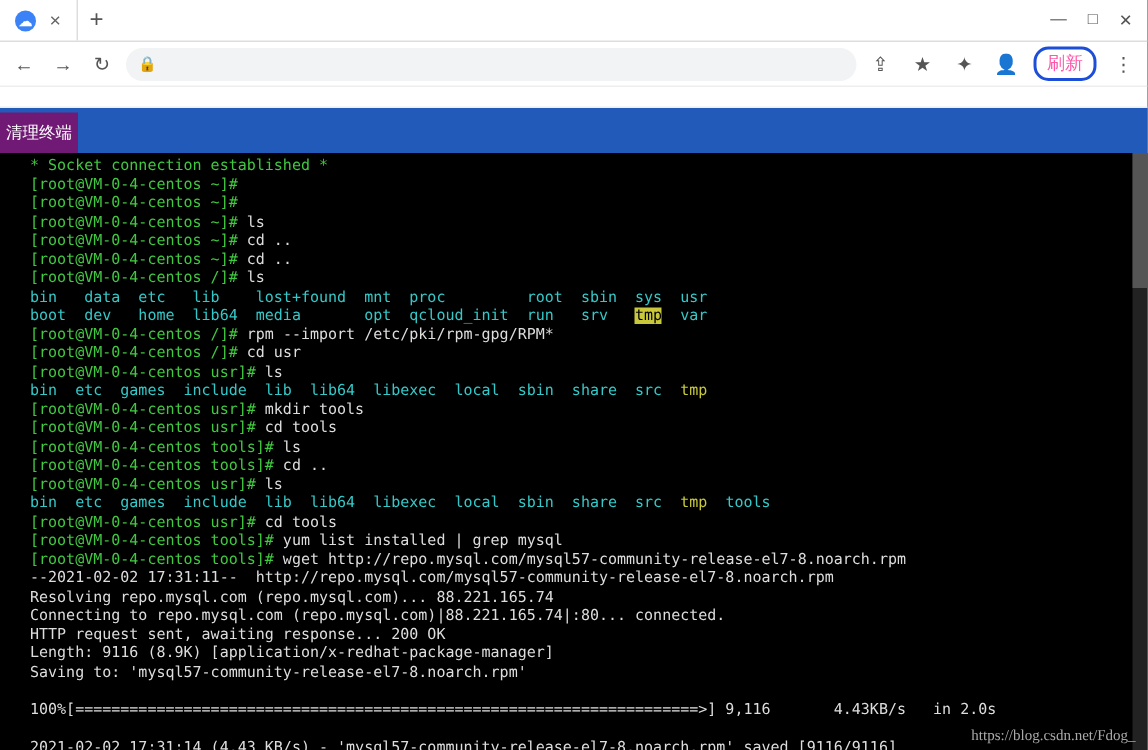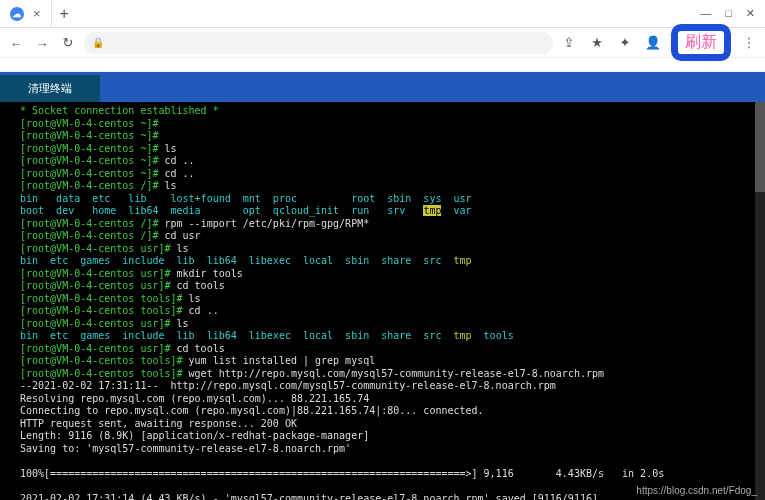--- a/index.html
+++ b/index.html
@@ -10,29 +10,29 @@
 .tabtitle{font-size:11px;color:#333;max-width:160px;overflow:hidden;text-overflow:ellipsis;white-space:nowrap}
 .tabclose{color:#666;font-size:13px;margin-left:4px}
 .newtab{padding:4px 8px;color:#555;font-size:16px}
 .wincontrols{margin-left:auto;display:flex;gap:14px;padding-right:10px;color:#555;font-size:11px}
 .addressbar{height:30px;background:#fff;display:flex;align-items:center;padding:0 6px;gap:6px;border-bottom:1px solid #eee}
 .navbtn{width:20px;height:20px;display:flex;align-items:center;justify-content:center;color:#555;font-size:13px}
 .urlbox{flex:1;height:22px;background:#f1f3f4;border-radius:11px;display:flex;align-items:center;padding:0 8px;gap:5px}
 .lock{color:#5f6368;font-size:10px}
 .url{font-size:11px;color:#333;white-space:nowrap;overflow:hidden}
 .righticons{display:flex;gap:8px;align-items:center}
-.refreshbadge{border:7px solid #1d4ed8;color:#f5a;border-radius:10px;padding:1px 7px;font-size:16px}
+.refreshbadge{border:2px solid #1d4ed8;color:#f5a;border-radius:10px;padding:1px 7px;font-size:12px}
 .bookmarks{height:14px;background:#fff;border-bottom:1px solid #eee}
 .bluebar{height:30px;background:#215ab8;display:flex;align-items:flex-end}
-.activetab{background:#0c4a6e;color:#fff;font-size:11px;padding:6px 28px}
+.activetab{background:#701a75;color:#fff;font-size:11px;padding:6px 4px}
 .terminal{background:#000;height:398px;padding:3px 20px;font-family:Consolas,monospace;font-size:10px;line-height:12.5px;color:#ddd;white-space:pre;overflow:hidden;position:relative}
 .g{color:#41c841}.c{color:#35c8c8}.y{color:#c8c83a}.bg-y{background:#c8c83a;color:#000}
 .scrollbar{position:absolute;right:0;top:0;width:10px;height:100%;background:#222}
 .thumb{position:absolute;right:0;top:0;width:10px;height:90px;background:#555}
-.watermark{position:absolute;bottom:3px;right:8px;color:#aaa;font-size:10px;font-family:Liberation Sans, sans-serif}
+.watermark{position:absolute;bottom:3px;right:8px;color:#aaa;font-size:10px;font-family:Liberation Serif, serif}
 </style>
 </head>
 <body>
 
 <div class="titlebar">
   <div class="tab">
     <span class="favicon">☁</span>
     <span class="tabclose">×</span>
   </div>
   <span class="newtab">+</span>

